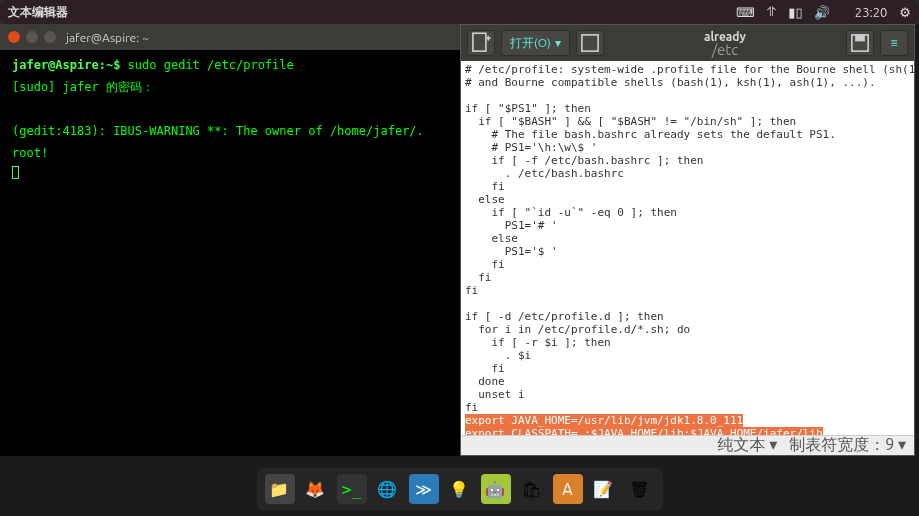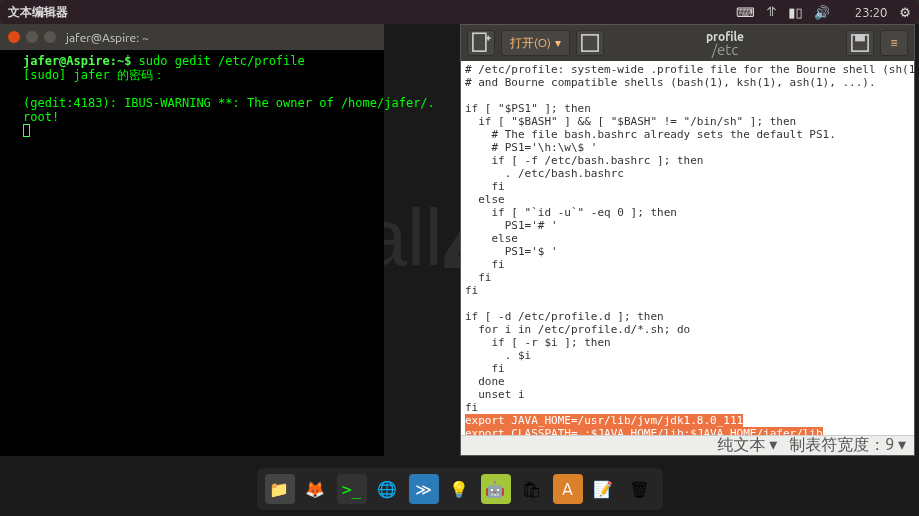--- a/index.html
+++ b/index.html
@@ -42,44 +42,44 @@
   color: rgba(100,100,100,0.25);
   font-family: sans-serif;
   pointer-events: none;
   z-index: 0;
 }
 .watermark .big { font-size: 120px; font-weight: bold; display: inline-block; transform: translateY(20px);}
 .terminal {
   position: absolute;
   left: 0;
   top: 0;
-  width: 384px;
+  width: 460px;
   height: 432px;
   background: #000;
   z-index: 1;
 }
 .terminal-header {
   height: 26px;
   background: #3c3b37;
   display: flex;
   align-items: center;
   padding: 0 8px;
   gap: 6px;
 }
 .traffic { display: flex; gap: 6px; }
 .dot { width: 12px; height: 12px; border-radius: 50%; }
 .dot.close { background: #df4a16; }
 .dot.min { background: #5a554e; }
 .dot.max { background: #5a554e; }
 .terminal-title { color: #ccc; font-size: 12px; margin-left: 4px; }
 .terminal-body {
-  padding: 4px 23px;
+  padding: 4px 12px;
   font-family: "DejaVu Sans Mono", monospace;
   font-size: 12px;
-  line-height: 14px;
+  line-height: 22px;
   color: #0f0;
   white-space: pre;
 }
 .prompt-user { color: #4dff4d; font-weight: bold; }
 .cursor {
   display: inline-block;
   width: 7px;
   height: 13px;
   border: 1px solid #4dff4d;
 }
@@ -102,21 +102,21 @@
   display: flex;
   align-items: center;
   color: #d8d8d8;
   font-size: 12px;
   padding: 0 6px;
   gap: 6px;
 }
 .gedit-btn {
   background: #484642;
   border: 1px solid #2f2e2b;
-  color: #fdba74;
+  color: #5eead4;
   height: 26px;
   min-width: 26px;
   border-radius: 3px;
   display: flex;
   align-items: center;
   justify-content: center;
   padding: 0 8px;
   font-size: 12px;
 }
 .gedit-btn.icon { padding: 0; width: 28px; }
@@ -229,21 +229,21 @@
       <div class="gedit-btn">
         <span>打开(O)</span>
           <span style="margin-left:4px">▾</span>
       </div>
       <div class="gedit-btn icon">
         <svg viewBox="0 0 16 16">
             <rect x="3" y="3" width="10" height="10" fill="none" stroke="#ccc"></rect>
           </svg>
       </div>
       <div class="gedit-title-wrap">
-        <div class="gedit-title">profile</div>
+        <div class="gedit-title">already</div>
         <div class="gedit-subtitle">/etc</div>
       </div>
       <div class="gedit-btn icon">
         <svg viewBox="0 0 16 16">
             <rect x="3" y="3" width="10" height="10" fill="none" stroke="#ccc"></rect>
             <rect x="5" y="3" width="6" height="4" fill="#ccc"></rect>
           </svg>
       </div>
       <div class="gedit-btn icon">
         <span>≡</span>

